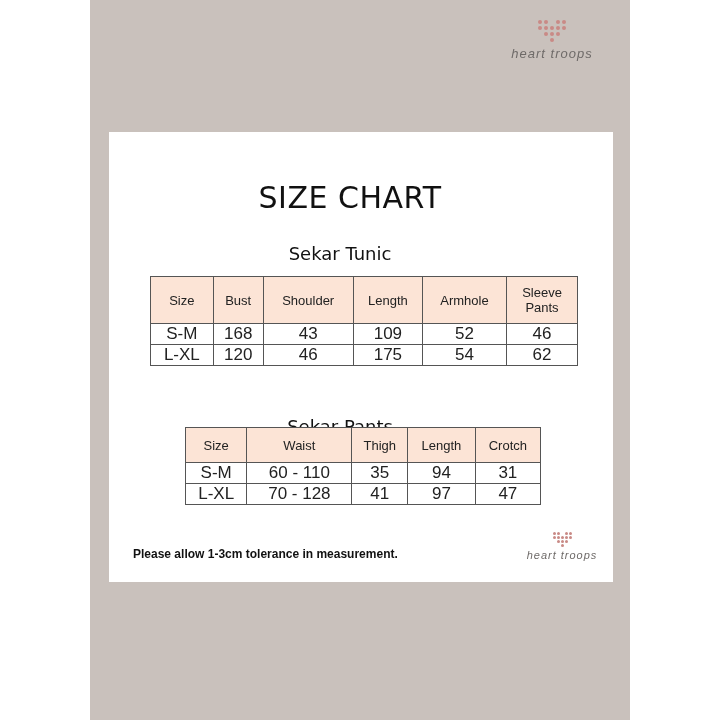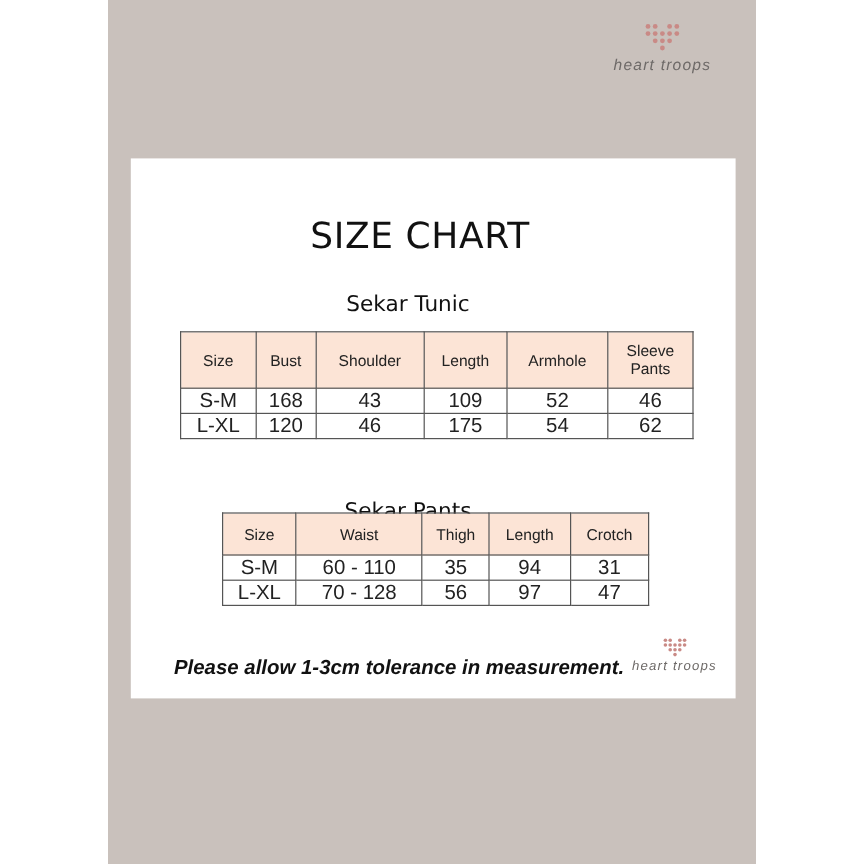--- a/index.html
+++ b/index.html
@@ -22,21 +22,21 @@
   .sub1 { top:243px; }
   .sub2 { top:388px;margin-top:28px; }
   table { position:absolute; border-collapse:collapse; font-family:"Liberation Sans", sans-serif; color:#222; }
   td, th { border:1px solid #555; text-align:center; font-weight:normal; padding:0; }
   th { background:#fce4d6; font-size:13px; }
   td { font-size:17px; height:18px; }
   .t1 { left:150px; top:276px; width:428px; }
   .t1 th { height:46px; }
   .t2 { left:185px; top:427px; width:356px; }
   .t2 th { height:34px; }
-  .note { position:absolute; left:145px; top:547px; font-size:17px; font-weight:bold; color:#111; font-family:"Liberation Sans", sans-serif;font-style:italic; }
+  .note { position:absolute; left:133px; top:547px; font-size:12px; font-weight:bold; color:#111; font-family:"Liberation Sans", sans-serif; }
 </style>
 </head>
 <body>
 
 <div class="panel"></div>
 
 <div class="logo logo-top">
   <div class="dots">
     <span class="dot"></span>
       <span class="dot"></span>
@@ -109,21 +109,21 @@
   <tr>
     <td>S-M</td>
     <td>60 - 110</td>
     <td>35</td>
     <td>94</td>
     <td>31</td>
   </tr>
   <tr>
     <td>L-XL</td>
     <td>70 - 128</td>
-    <td>56</td>
+    <td>41</td>
     <td>97</td>
     <td>47</td>
   </tr>
 </tbody>
   </table>
 
 <div class="note">Please allow 1-3cm tolerance in measurement.</div>
 
 <div class="logo logo-bottom">
   <div class="dots">

